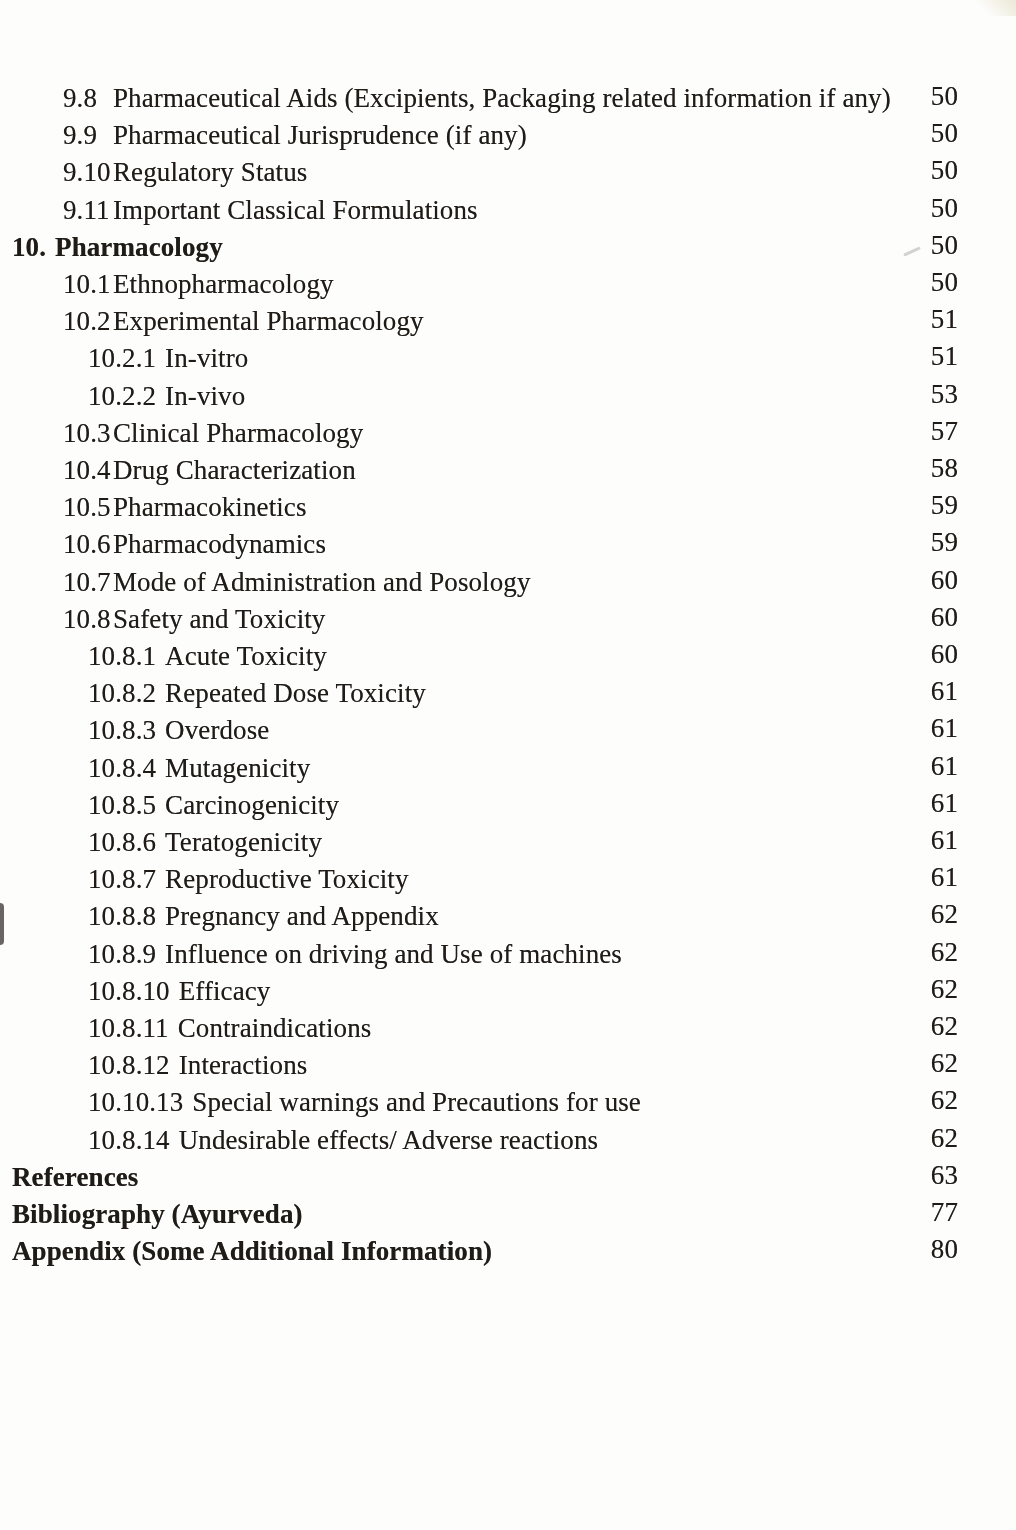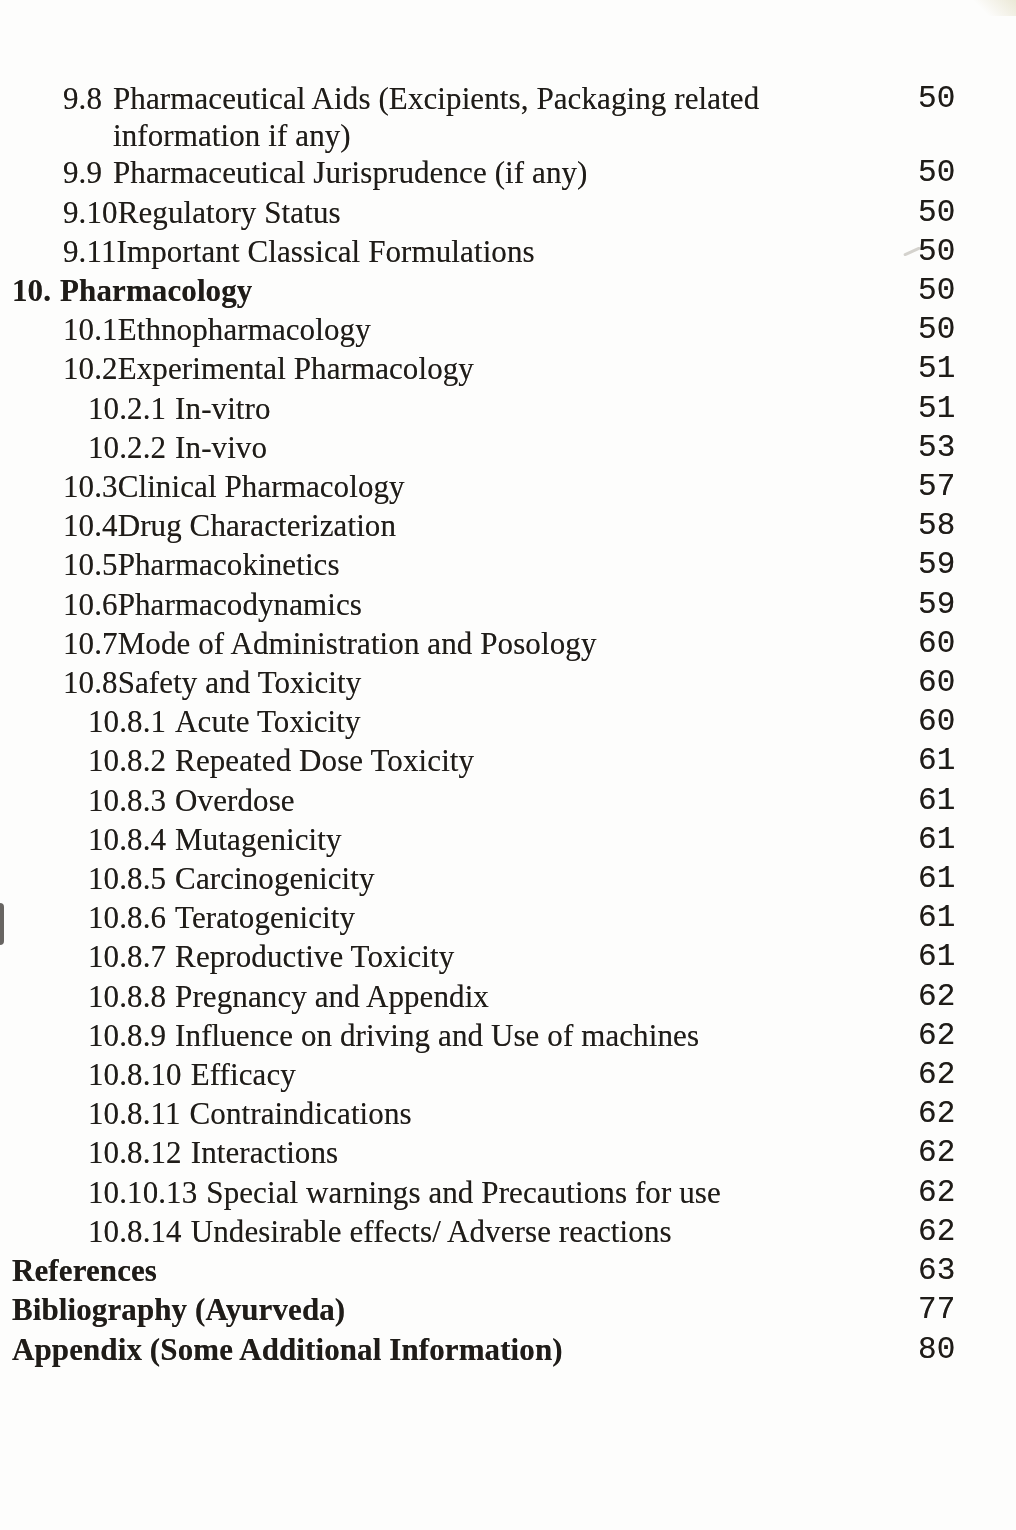--- a/index.html
+++ b/index.html
@@ -14,39 +14,38 @@
   .page{
     position:absolute;inset:0;
   }
   .toc{
     padding:80px 58px 0 0;
   }
   .row{
     display:flex;
     align-items:baseline;
     line-height:37.2px;
-    font-size:31px;
+    font-size:27px;
     letter-spacing:0.1px;
     text-shadow:0 0 0.4px rgba(20,16,12,0.55);
   }
   .lvl0{padding-left:24px;}
   .lvl1{padding-left:63px;}
   .lvl2{padding-left:88px;}
   .bold{font-weight:700;padding-left:12px;}
   .num{white-space:nowrap;}
   .lvl1 .num{display:inline-block;min-width:50px;}
   .lvl0 .num,.lvl2 .num{margin-right:9px;}
   .num:empty{display:none;margin:0;}
   .title{flex:1;padding-right:20px;}
   .pg{
     font-weight:400;
     min-width:40px;
-    text-align:left;
+    text-align:right;
     transform:translateY(-2px);
-    font-family:Liberation Mono, monospace;
   }
   
   .edge-mark{
     position:absolute;left:0;top:903px;
     width:4px;height:42px;
     background:#4d4a46;
     border-radius:0 4px 4px 0;
     opacity:.85;
   }
   .corner-smudge{

